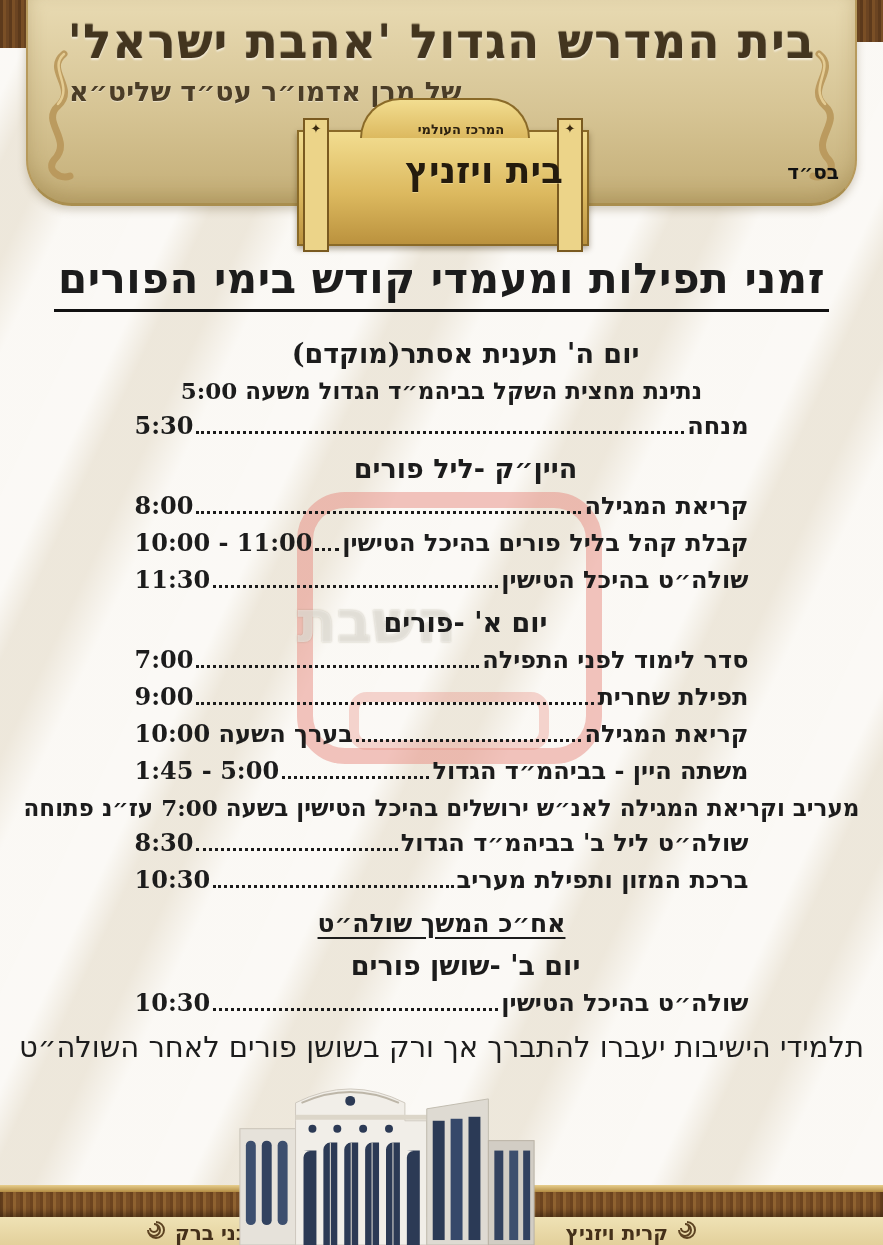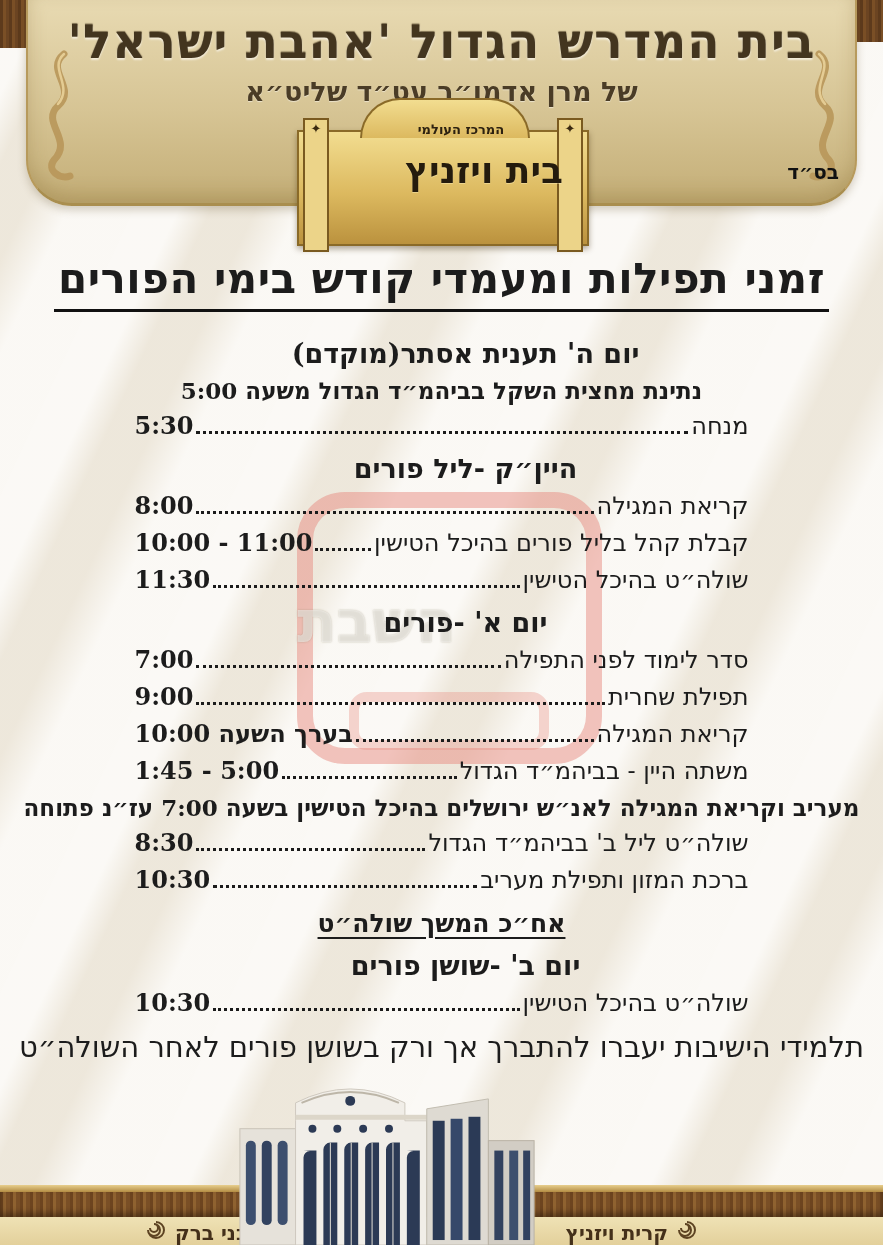--- a/index.html
+++ b/index.html
@@ -28,23 +28,24 @@
     border-bottom:3px solid #a98e4f;border-left:2px solid #b79a5c;border-right:2px solid #b79a5c;
     border-radius:0 0 46px 46px;
     box-shadow:inset 0 -8px 18px rgba(120,90,30,.25), 0 4px 8px rgba(90,70,30,.25);
   }
   .plaque-title{
     position:absolute;top:14px;left:0;right:0;text-align:center;
     font-size:47px;font-weight:bold;color:var(--engraved);letter-spacing:1px;
     text-shadow:0 2px 2px rgba(255,255,255,.6), 0 -1px 1px rgba(40,25,5,.55);
   }
   .plaque-subtitle{
-    position:absolute;top:76px;left:0;right:0;text-align:center;
+    position:absolute;top:76px;left:0;right:0;text-align:left;
     font-size:27px;font-weight:bold;color:#4a3c26;
     text-shadow:0 1px 1px rgba(255,255,255,.5);
+    padding-left:41px;
   }
   .besed{position:absolute;top:160px;right:44px;font-size:20px;font-weight:bold;color:#111;}
   .curl{position:absolute;opacity:.9;}
   
   .emblem{position:absolute;top:130px;left:297px;width:292px;height:116px;z-index:3;
     background:linear-gradient(180deg,#f2dd90,#dcb95f 55%,#bb923e);
     border:2px solid var(--gold-dark);
     box-shadow:0 3px 6px rgba(60,40,10,.4);}
   .emblem-arch{position:absolute;top:-34px;left:61px;width:170px;height:40px;
     background:linear-gradient(180deg,#f2dd90,#dcb95f);
@@ -65,21 +66,21 @@
   .wm-frame{position:absolute;inset:0;border:16px solid rgba(231,139,130,.5);border-radius:48px;}
   .wm-inner{position:absolute;left:52px;bottom:14px;width:200px;height:58px;border:10px solid rgba(231,139,130,.35);border-radius:18px;}
   .wm-text{position:absolute;top:96px;left:0;right:0;text-align:left;font-size:58px;font-weight:bold;
     color:rgba(255,255,255,.5);text-shadow:0 0 2px rgba(150,140,115,.55);}
   
   .content{position:absolute;top:254px;left:0;right:0;z-index:2;text-align:center;color:var(--ink);}
   .main-title{display:inline-block;font-size:42px;font-weight:bold;letter-spacing:.5px;
     border-bottom:3px solid #111;padding:0 4px 6px;margin-bottom:14px;}
   .section-heading{font-size:27px;font-weight:bold;margin:12px auto 4px;padding-left:48px;}
   .row{display:flex;align-items:baseline;width:614px;margin:7px auto;direction:rtl;}
-  .row-label{font-size:24px;font-weight:normal;white-space:nowrap;}
+  .row-label{font-size:24px;font-weight:bold;white-space:nowrap;}
   .dots{flex:1;border-bottom:3.4px dotted #1b1b1b;margin:0 3px 7px;min-width:20px;}
   .row-time{font-size:24px;font-weight:bold;white-space:nowrap;}
   .plain-row{font-size:23px;font-weight:bold;margin:8px auto 4px;}
   .note-row{font-size:25px;font-weight:bold;text-decoration:underline;text-underline-offset:5px;margin:14px auto 6px;}
   .emphasis-row{font-size:29px;font-weight:normal;margin:12px auto;}
   
   .footer{position:absolute;left:0;right:0;bottom:0;height:60px;z-index:2;}
   .footer-goldline{position:absolute;top:0;left:0;right:0;height:7px;
     background:linear-gradient(180deg,#e8cf8d,#b38c43);}
   .footer-wood{position:absolute;top:7px;left:0;right:0;height:25px;

